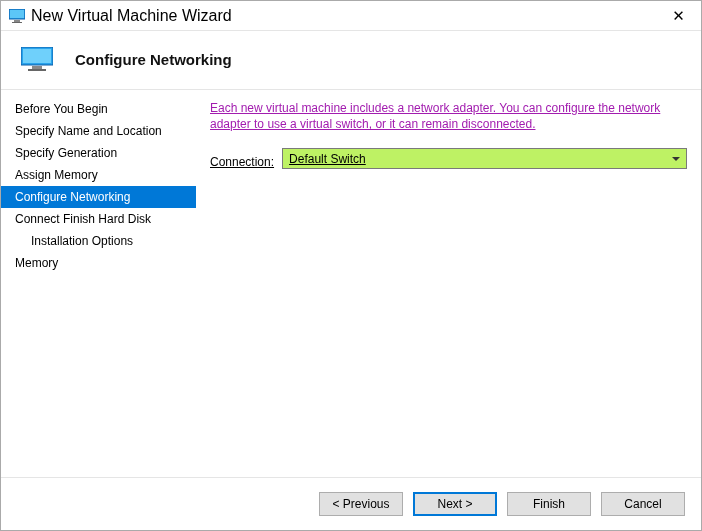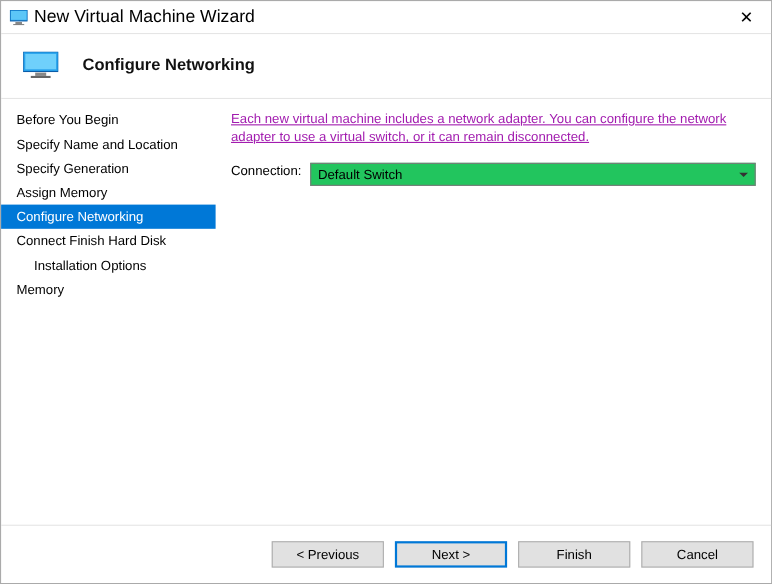--- a/index.html
+++ b/index.html
@@ -83,32 +83,32 @@
     padding: 10px 14px 10px 14px;
     font-size: 12px;
   }
   .content .desc {
     margin: 0 0 16px 0;
     line-height: 1.35;
     color: #a21caf;
     text-decoration: underline;
   }
   .conn-row {
-    display: flex; align-items: flex-start; gap: 8px;
+    display: flex; align-items: flex-end; gap: 8px; text-decoration: underline;
   }
   .conn-row label {
     font-size: 12px;
   }
   .conn-select {
     flex: 1;
     position: relative;
   }
   .conn-select .select-box {
     border: 1px solid #7a7a7a;
-    background: #22c55e;
+    background: #bef264;
     height: 21px;
     display: flex; align-items: center;
     padding: 0 18px 0 6px;
     font-size: 12px;
     position: relative;
     cursor: pointer;
   }
   .conn-select .select-box::after {
     content: "";
     position: absolute;
@@ -119,21 +119,21 @@
     border-top: 4px solid #333;
     transform: translateY(-50%);
   }
 
   .footer {
     border-top: 1px solid #e5e5e5;
     padding: 14px 16px;
     display: flex; justify-content: flex-end; gap: 10px;
   }
   .footer button {
-    width: 102px; height: 24px;
+    width: 84px; height: 24px;
     font-family: inherit;
     font-size: 12px;
     background: #e1e1e1;
     border: 1px solid #adadad;
     cursor: pointer;
     padding: 0;
   }
   .footer button.primary {
     border: 2px solid #0078d7;
     background: #e1e1e1;

